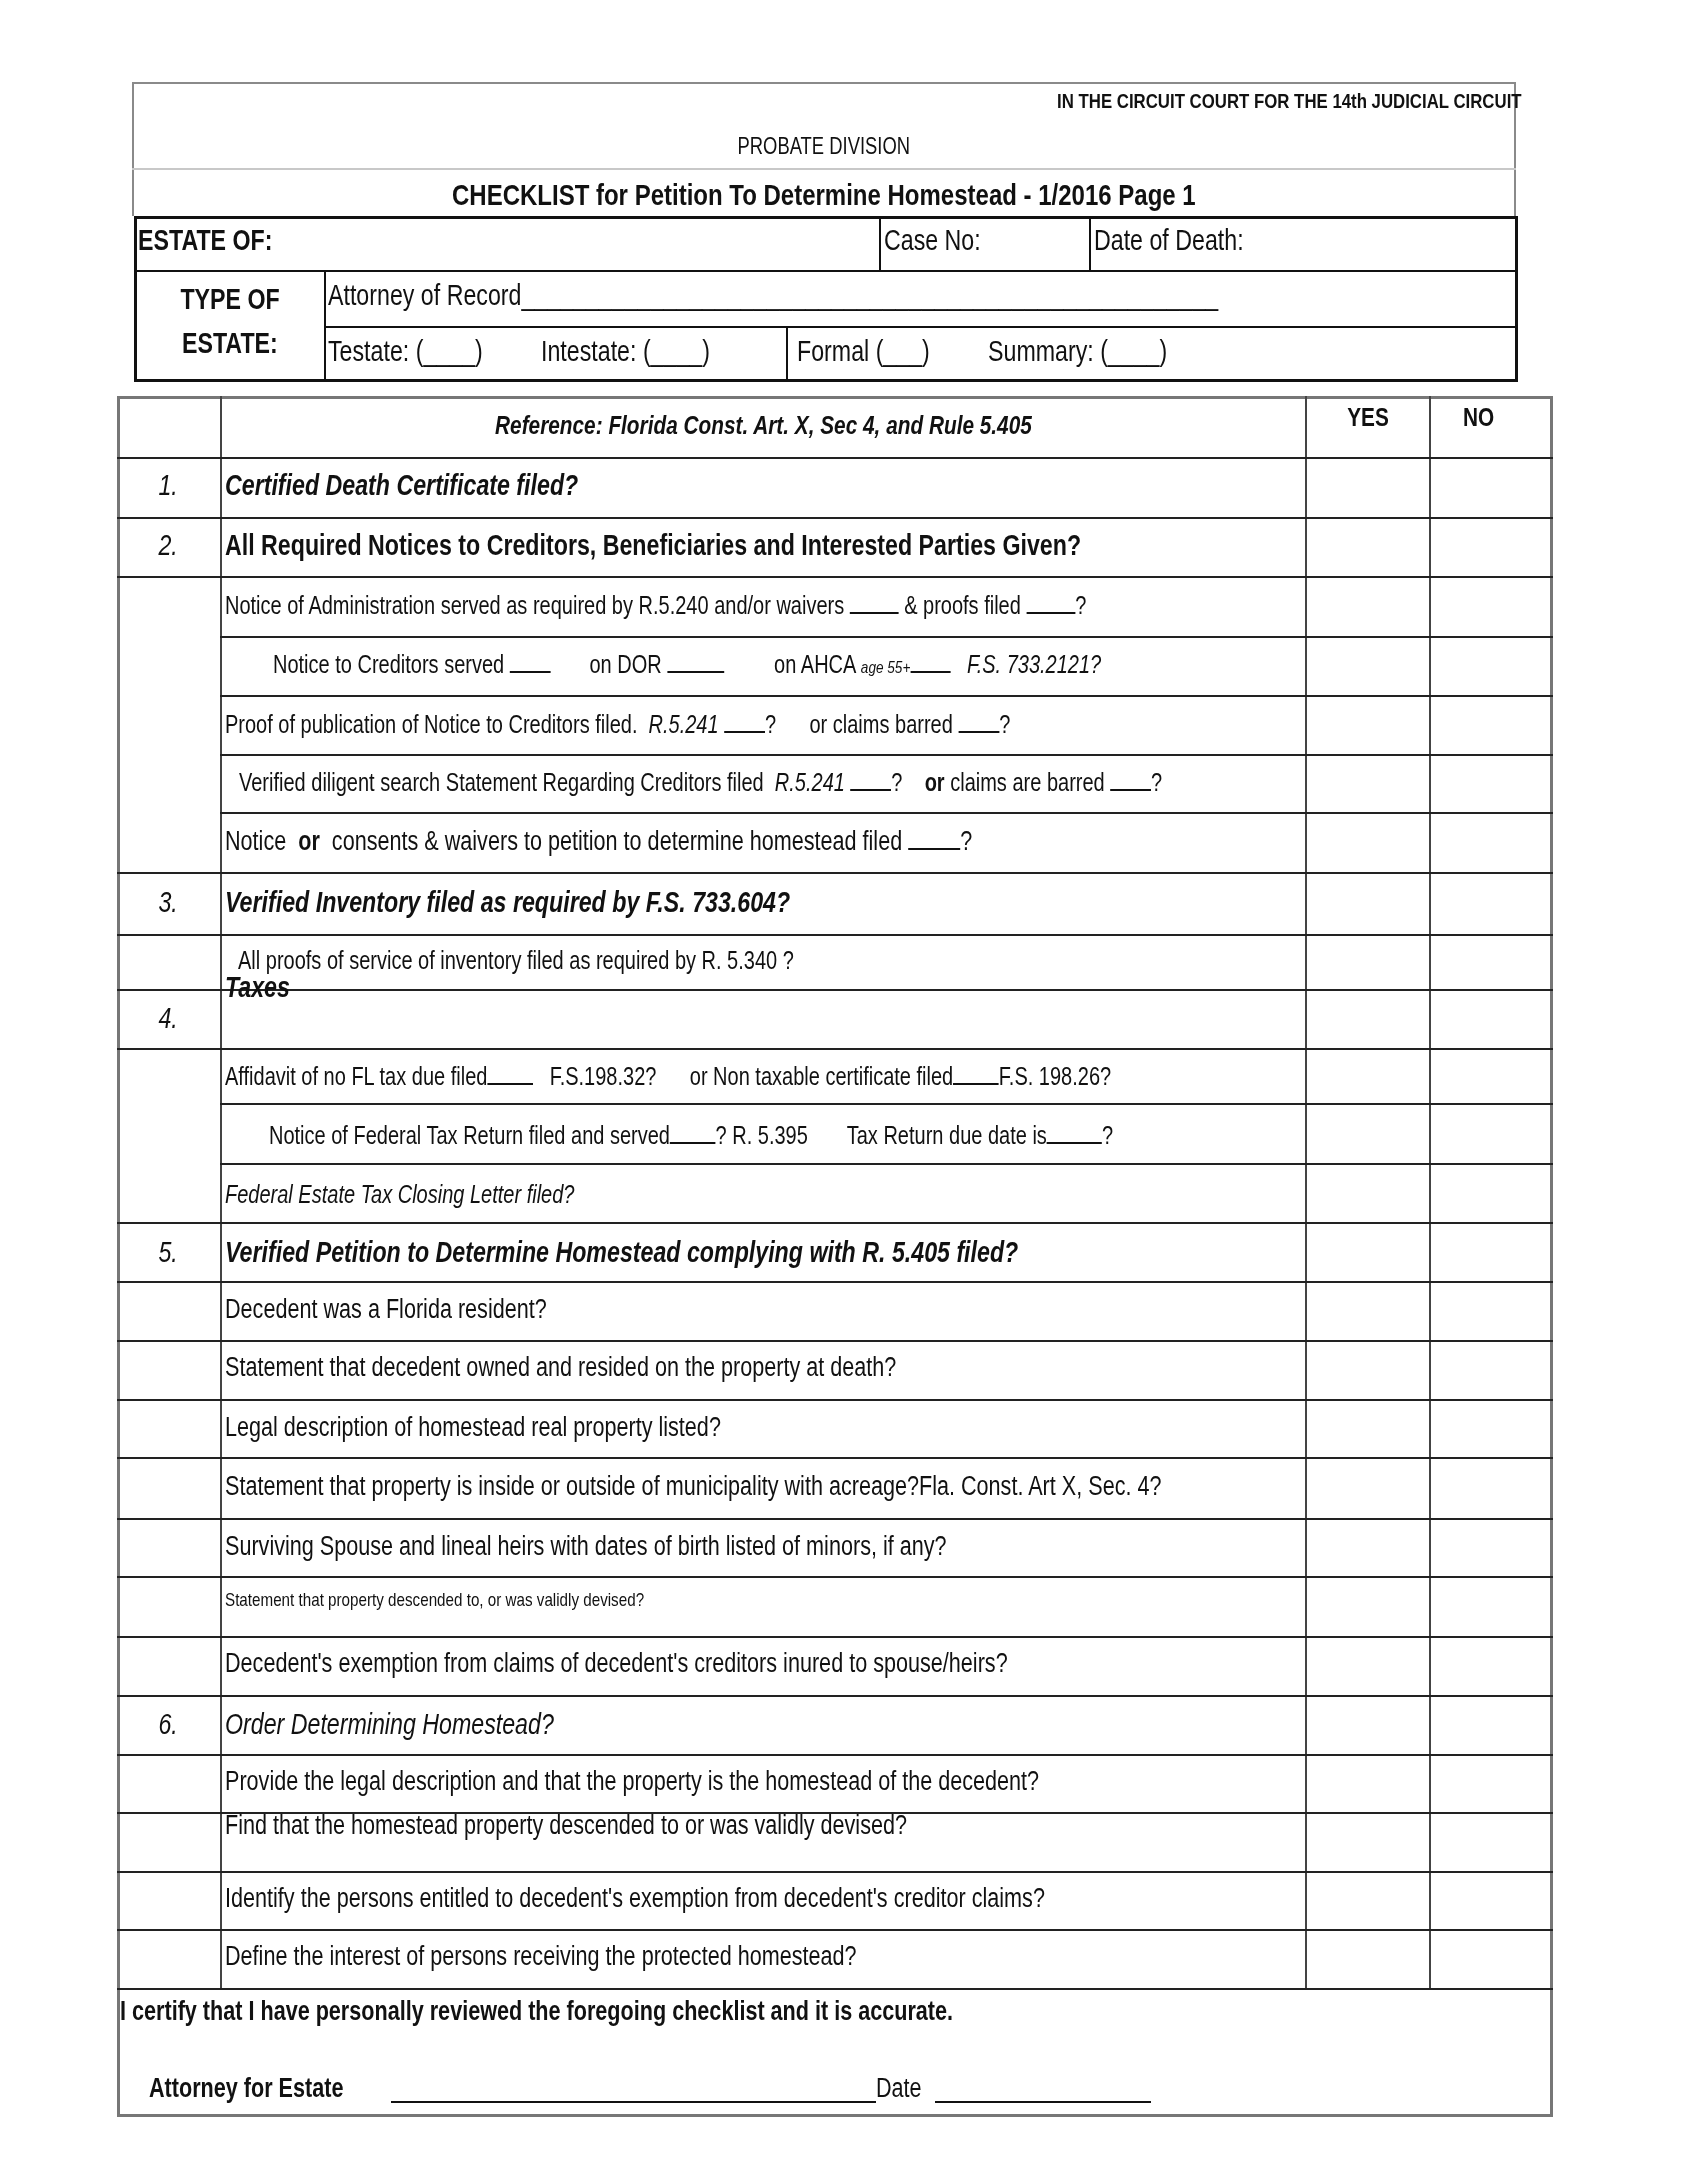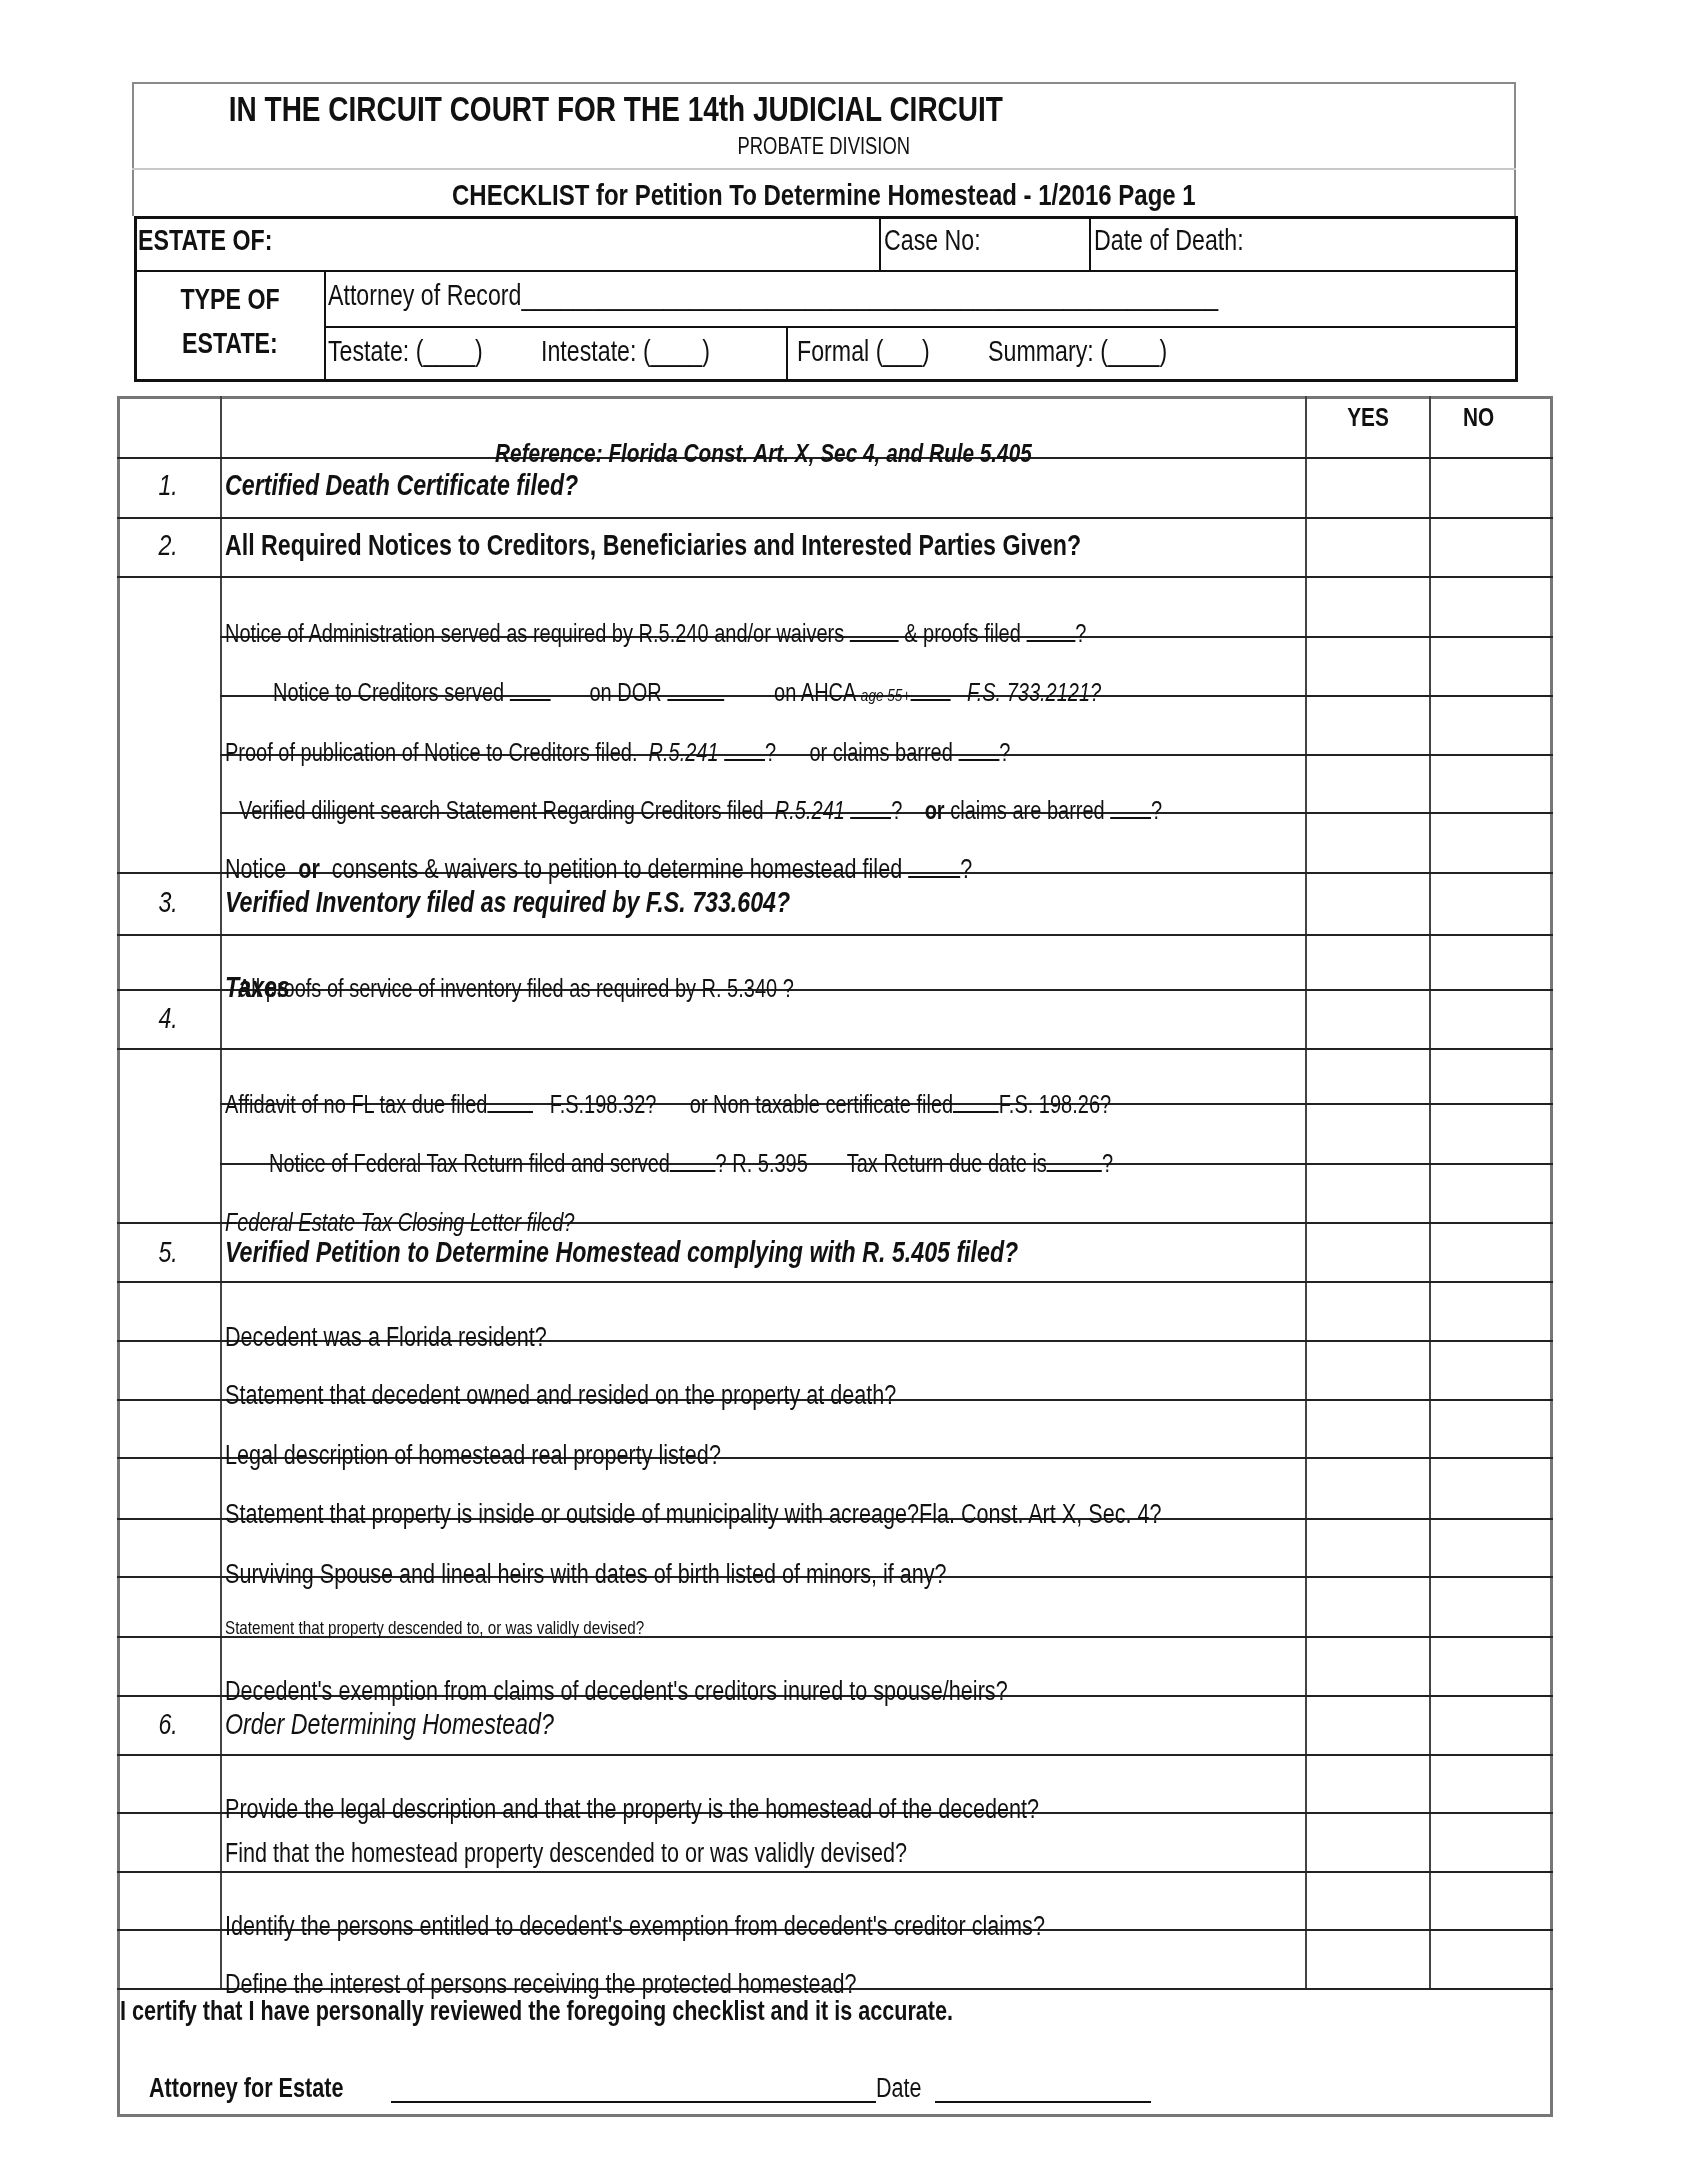--- a/index.html
+++ b/index.html
@@ -2,33 +2,33 @@
 <html><head>
 <meta charset="utf-8">
 <style>
   html,body{margin:0;padding:0;background:#fff;}
   body{width:1683px;height:2178px;position:relative;font-family:"Liberation Sans",sans-serif;color:#111;overflow:hidden;}
   .abs{position:absolute;box-sizing:border-box;}
   .n{display:inline-block;transform:scaleX(.80);transform-origin:left center;white-space:nowrap;}
   .nc{display:inline-block;transform:scaleX(.80);transform-origin:center center;white-space:nowrap;}
   .hdr-box{left:132px;top:82px;width:1384px;height:134px;border:2px solid #8a8a8a;border-bottom:none;}
   .hdr-line{left:132px;top:168px;width:1384px;height:0;border-top:2px solid #c8c8c8;}
-  .t1{left:132px;top:89px;width:1448px;text-align:left;font-weight:bold;font-size:35px;}
+  .t1{left:132px;top:89px;width:1448px;text-align:right;font-weight:bold;font-size:21px;}
   .t2{left:132px;top:133px;width:1384px;text-align:center;font-size:23px;}
   .t3{left:132px;top:178px;width:1384px;text-align:center;font-weight:bold;font-size:30px;}
   .estate{left:134px;top:216px;width:1384px;height:166px;border:3px solid #111;}
   .hl{height:0;border-top:2px solid #111;}
   .vl{width:0;border-left:2px solid #111;}
   .lbl{font-size:29px;}
   .bold{font-weight:bold;}
   .tbl{left:117px;top:396px;width:1436px;height:1721px;border:3px solid #777;}
   .row-line{left:117px;width:1436px;height:0;border-top:2px solid #222;}
   .row-line.sub{left:220px;width:1333px;}
   .col-line{width:0;border-left:2px solid #444;}
-  .cell{font-size:25px;white-space:nowrap;margin-top:28px;}
+  .cell{font-size:25px;white-space:nowrap;}
   .h-main{font-size:29px;font-weight:bold;font-style:italic;}
   .h-main2{font-size:29px;font-weight:bold;}
   .num{font-size:29px;font-style:italic;width:69px;text-align:center;}
   .it{font-style:italic;}
   .small-it{font-style:italic;font-size:17px;}
   .ul{display:inline-block;border-bottom:2px solid #111;height:18px;vertical-align:baseline;}
 </style>
 </head>
 <body>
 

